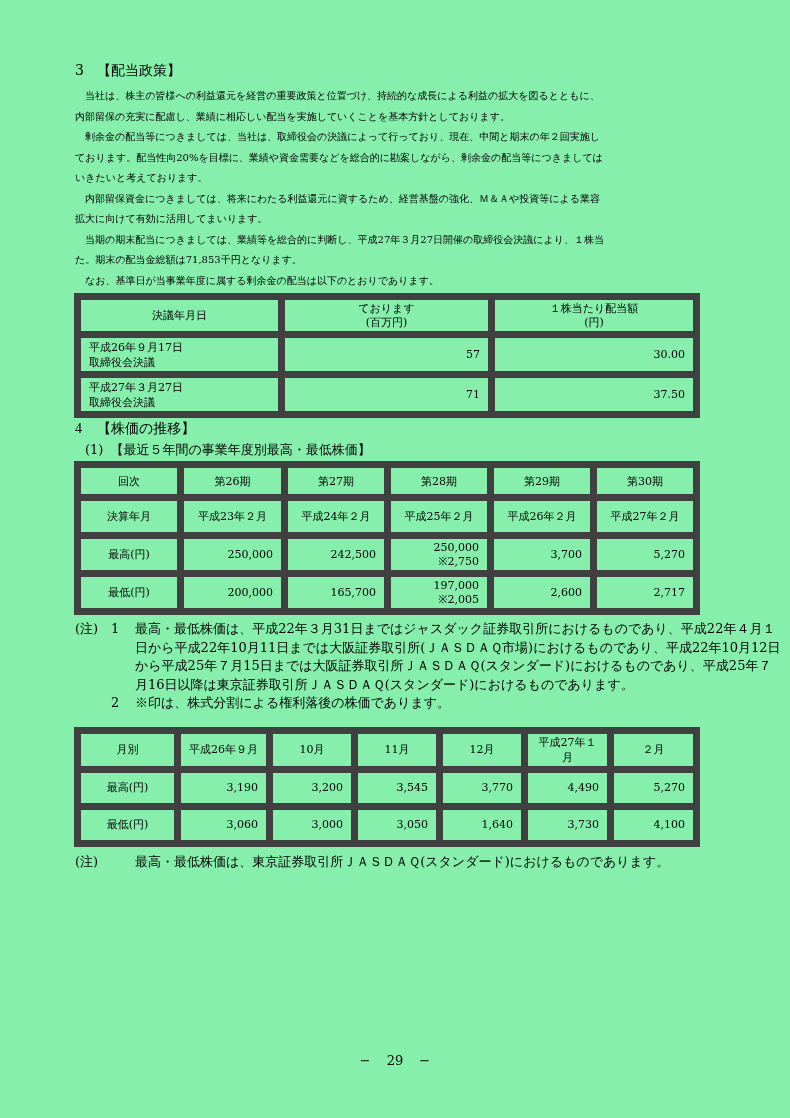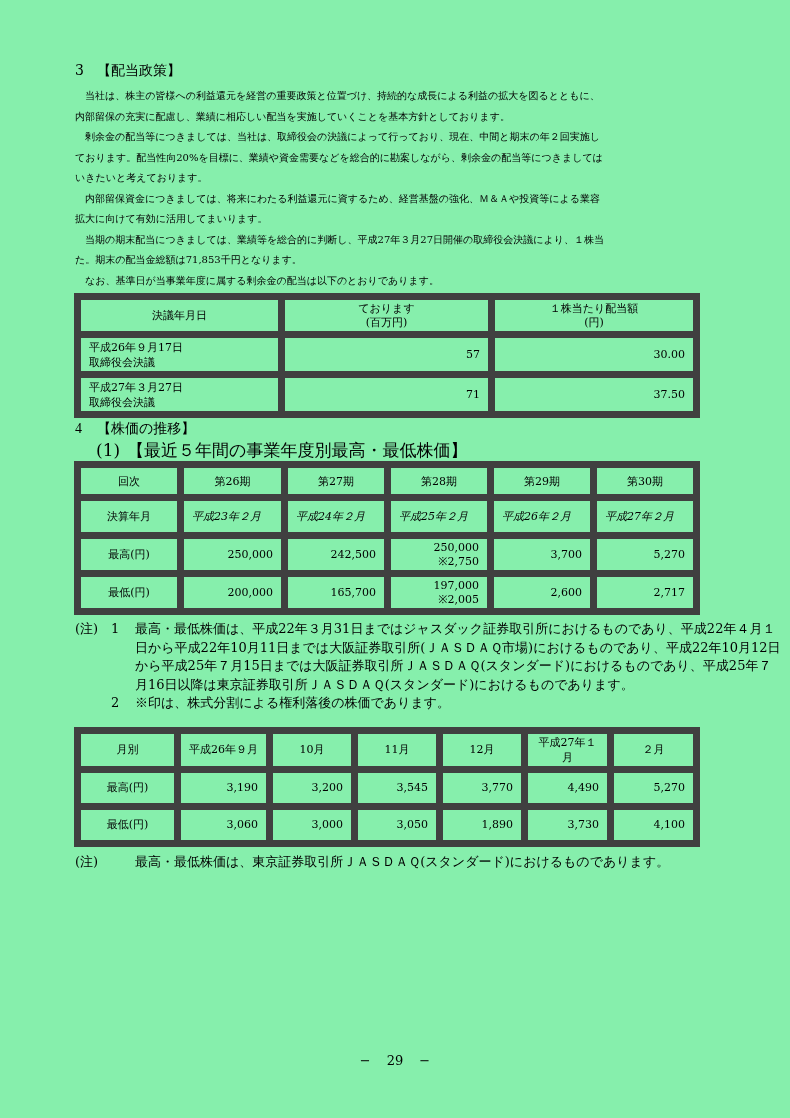--- a/index.html
+++ b/index.html
@@ -6,27 +6,27 @@
   .page{
     width:790px;height:1118px;background:#86efac;position:relative;
     box-sizing:border-box;padding:60px 75px 8px 75px;
     font-family:"DejaVu Serif","Liberation Serif",serif;color:#000;
     margin:0 auto;overflow:hidden;
   }
   .sec-heading{font-size:14px;line-height:21px;white-space:nowrap;}
   .sec-heading .sec-num{display:inline-block;min-width:10px;margin-right:12px;}
   .body-text{margin-top:5px;}
   .body-text .line{font-size:10px;line-height:20.5px;height:20.5px;white-space:nowrap;}
-  .sub-heading{margin-top:2px;margin-left:21px;font-size:17px;line-height:18px;white-space:nowrap;}
+  .sub-heading{margin-top:2px;margin-left:10px;font-size:13px;line-height:18px;white-space:nowrap;}
   .sub-heading .sub-label{display:inline-block;min-width:18px;margin-right:7px;}
   table.tbl{border-collapse:collapse;table-layout:fixed;width:619px;border:2px solid #000;margin-left:-1px;}
   table.tbl th,table.tbl td{border:7px solid #404040;font-weight:normal;font-size:11px;padding:1px 8px;overflow:hidden;}
   table.tbl th{text-align:center;vertical-align:middle;}
   td.num{text-align:right;vertical-align:middle;}
-  td.ctr{text-align:left;vertical-align:middle;font-style:italic;}
+  td.ctr{text-align:center;vertical-align:middle;}
   td.left2{text-align:left;vertical-align:middle;line-height:15px;padding-left:6px;}
   .twoline div{line-height:14px;}
   .tbl1{margin-top:2px;}
   .tbl1 tr.r-head th{height:29px;line-height:14px;}
   .tbl1 tr.r-data td{height:31px;}
   .s4{margin-top:0;font-family:Liberation Serif, serif;}
   .tbl2{margin-top:2px;}
   .tbl2 tr.r-head th{height:24px;}
   .tbl2 tr.r-data th,.tbl2 tr.r-data td{height:29px;}
   .notes{margin-top:5px;}
@@ -210,21 +210,21 @@
         <td class="num">3,545</td>
         <td class="num">3,770</td>
         <td class="num">4,490</td>
         <td class="num">5,270</td>
       </tr>
       <tr class="r-data">
         <th>最低(円)</th>
         <td class="num">3,060</td>
         <td class="num">3,000</td>
         <td class="num">3,050</td>
-        <td class="num">1,890</td>
+        <td class="num">1,640</td>
         <td class="num">3,730</td>
         <td class="num">4,100</td>
       </tr>
     </tbody>
   </table>
 
   <div class="note-row note3">
     <span class="note-label">(注)</span>
     <span class="note-no"></span>
     <div class="note-text">最高・最低株価は、東京証券取引所ＪＡＳＤＡＱ(スタンダード)におけるものであります。</div>

